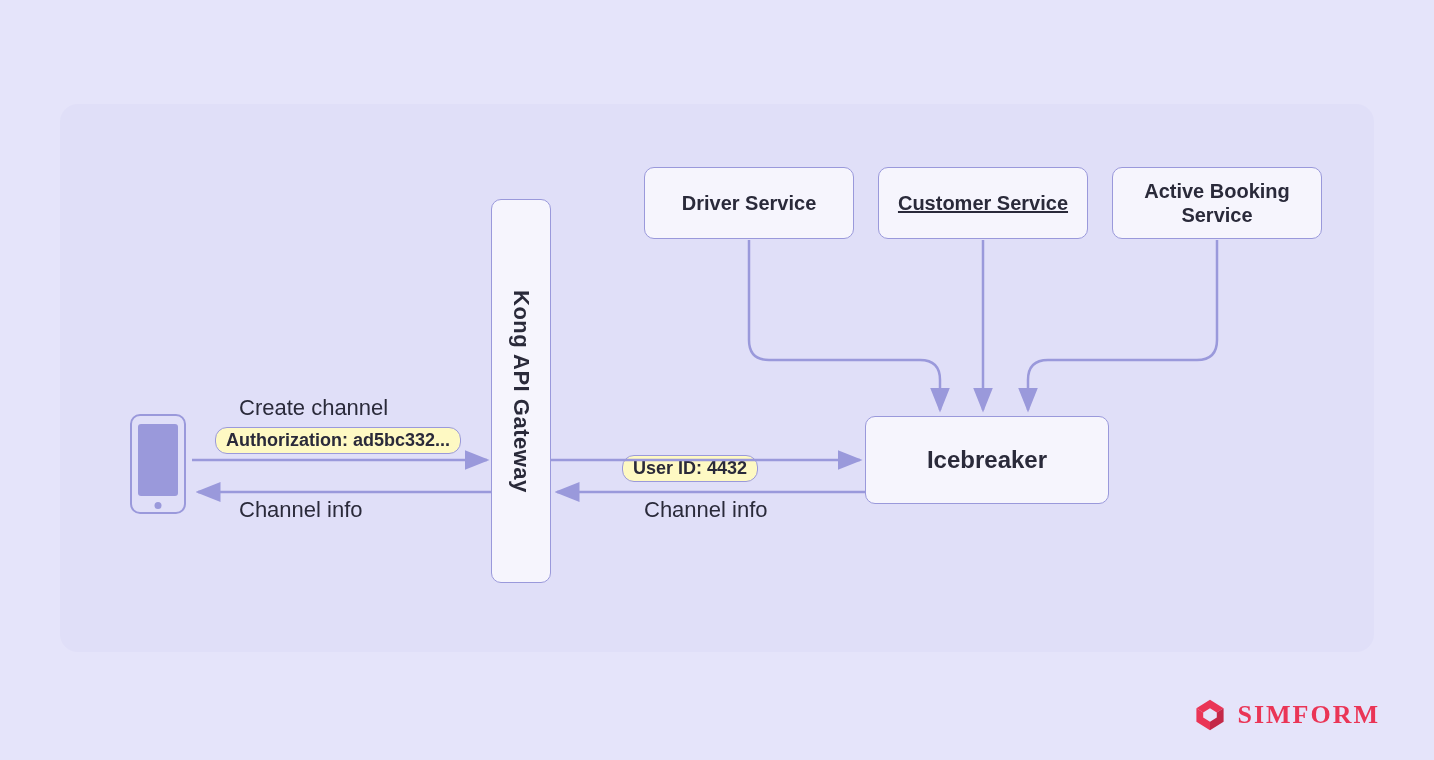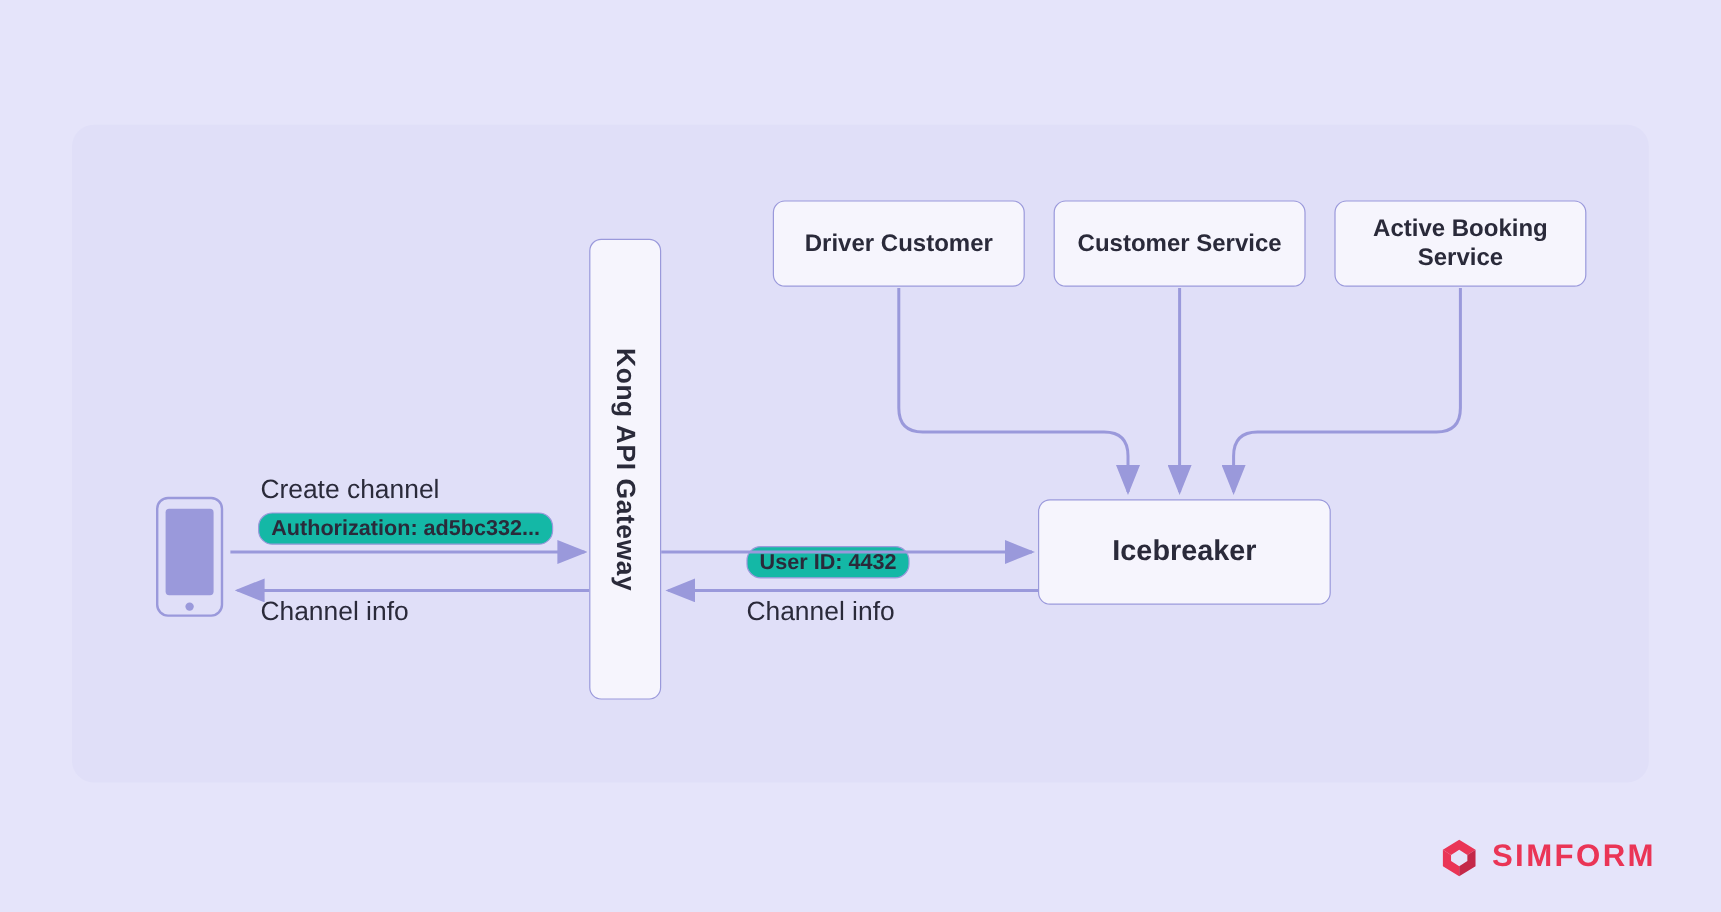--- a/index.html
+++ b/index.html
@@ -34,21 +34,21 @@
   }
   .service-box {
     top: 167px;
     width: 210px;
     height: 72px;
     font-size: 20px;
     line-height: 1.2;
     padding: 6px 8px;
   }
   #driver-service { left: 644px; }
-  #customer-service { left: 878px; }
+  #customer-service { left: 878px; text-decoration: underline; }
   #booking-service { left: 1112px; align-items: center; }
   
   #icebreaker {
     left: 865px;
     top: 416px;
     width: 244px;
     height: 88px;
     font-size: 24px;
     justify-content: center;
   }
@@ -61,38 +61,39 @@
     font-size: 22px;
   }
   #gateway span {
     writing-mode: vertical-rl;
     transform: rotate(0deg);
     letter-spacing: 0.5px;
   }
 
   .small-box {
     position: absolute;
-    background: #14b8a6;
+    background: #fef9c3;
     border: 1.5px solid #9A99DB;
     border-radius: 12px;
     font-size: 18px;
     font-weight: 700;
     color: #2A2A3A;
     padding: 2px 10px;
     white-space: nowrap;
   }
   #auth-box { left: 215px; top: 427px; }
   #userid-box { left: 622px; top: 427px; margin-top: 28px; }
 
   .plain-label {
     position: absolute;
     font-size: 22px;
     font-weight: 500;
     color: #2A2A3A;
     white-space: nowrap;
+    margin-left: 22px;
   }
   #create-channel { left: 217px; top: 395px; }
   #channel-info-left { left: 217px; top: 497px; }
   #channel-info-right { left: 622px; top: 497px; }
 
   
   .phone {
     position: absolute;
     left: 130px;
     top: 414px;
@@ -128,22 +129,23 @@
     left: 0; top: 0;
     width: 1434px; height: 760px;
     pointer-events: none;
   }
 
   .logo {
     position: absolute;
     right: 54px;
     bottom: 28px;
     display: flex;
-    align-items: flex-start;
+    align-items: center;
     gap: 10px;
+    font-family: Liberation Serif, serif;
   }
   .logo-text {
     font-size: 26px;
     font-weight: 800;
     letter-spacing: 2px;
     color: #EA3556;
   }
   .logo-mark {
     width: 34px;
     height: 34px;
@@ -154,21 +156,21 @@
 
 <div class="canvas"></div>
 
 <div class="phone">
   <div class="phone-body"></div>
   <div class="phone-screen"></div>
   <div class="phone-dot"></div>
 </div>
 
 <div id="driver-service" class="box service-box">
-  <span>Driver Customer</span>
+  <span>Driver Service</span>
 </div>
 <div id="customer-service" class="box service-box">
   <span>Customer Service</span>
 </div>
 <div id="booking-service" class="box service-box">
   <span>Active Booking Service</span>
 </div>
 
 <div id="gateway" class="box">
   <span>Kong API Gateway</span>

